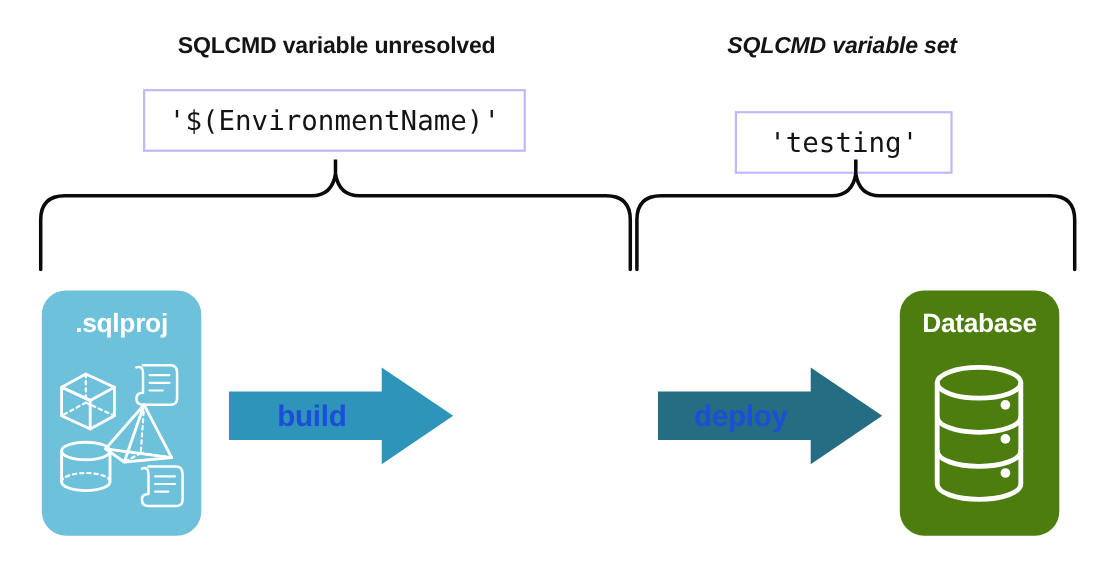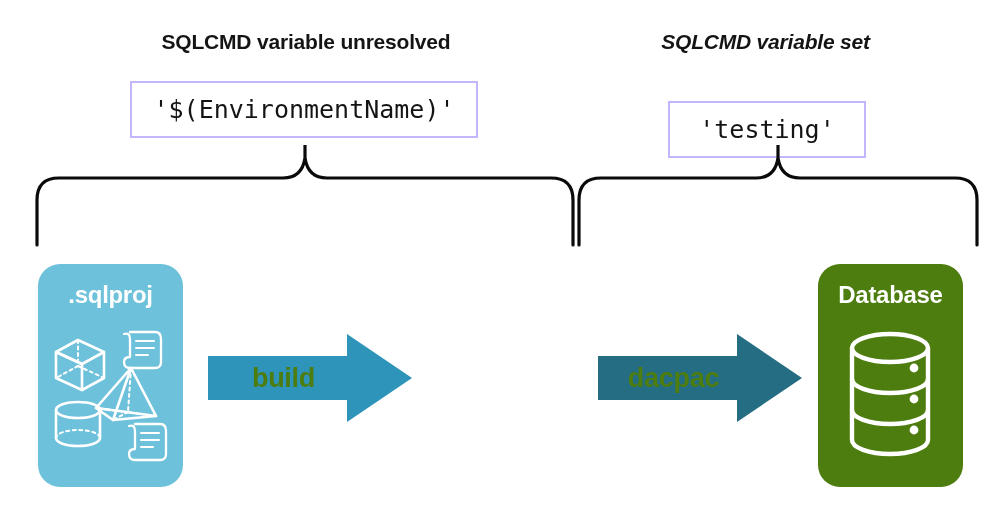--- a/index.html
+++ b/index.html
@@ -101,21 +101,21 @@
     top: 0;
     left: 0;
     width: 74%;
     height: 100%;
     display: flex;
     align-items: center;
     justify-content: center;
     font-family: "Liberation Sans", sans-serif;
     font-weight: bold;
     font-size: 27px;
-    color: #4d7c0f;
+    color: #1d4ed8;
     letter-spacing: -0.3px;
   }
   #arrow-build  { left: 208px; top: 332px; width: 204px; }
   #arrow-deploy { left: 598px; top: 332px; width: 204px; }
 </style>
 </head>
 <body>
 
 <div id="stage">
 
@@ -232,16 +232,16 @@
     <svg viewBox="0 0 204 92" preserveAspectRatio="none">
       <path d="M 0 24 L 139 24 L 139 2 L 204 46 L 139 90 L 139 68 L 0 68 Z" fill="#2E94B9"></path>
     </svg>
     <div class="arrow-label">build</div>
   </div>
 
   <div class="arrow" id="arrow-deploy">
     <svg viewBox="0 0 204 92" preserveAspectRatio="none">
       <path d="M 0 24 L 139 24 L 139 2 L 204 46 L 139 90 L 139 68 L 0 68 Z" fill="#246D82"></path>
     </svg>
-    <div class="arrow-label">dacpac</div>
+    <div class="arrow-label">deploy</div>
   </div>
 
 </div>
 
 </body></html>

